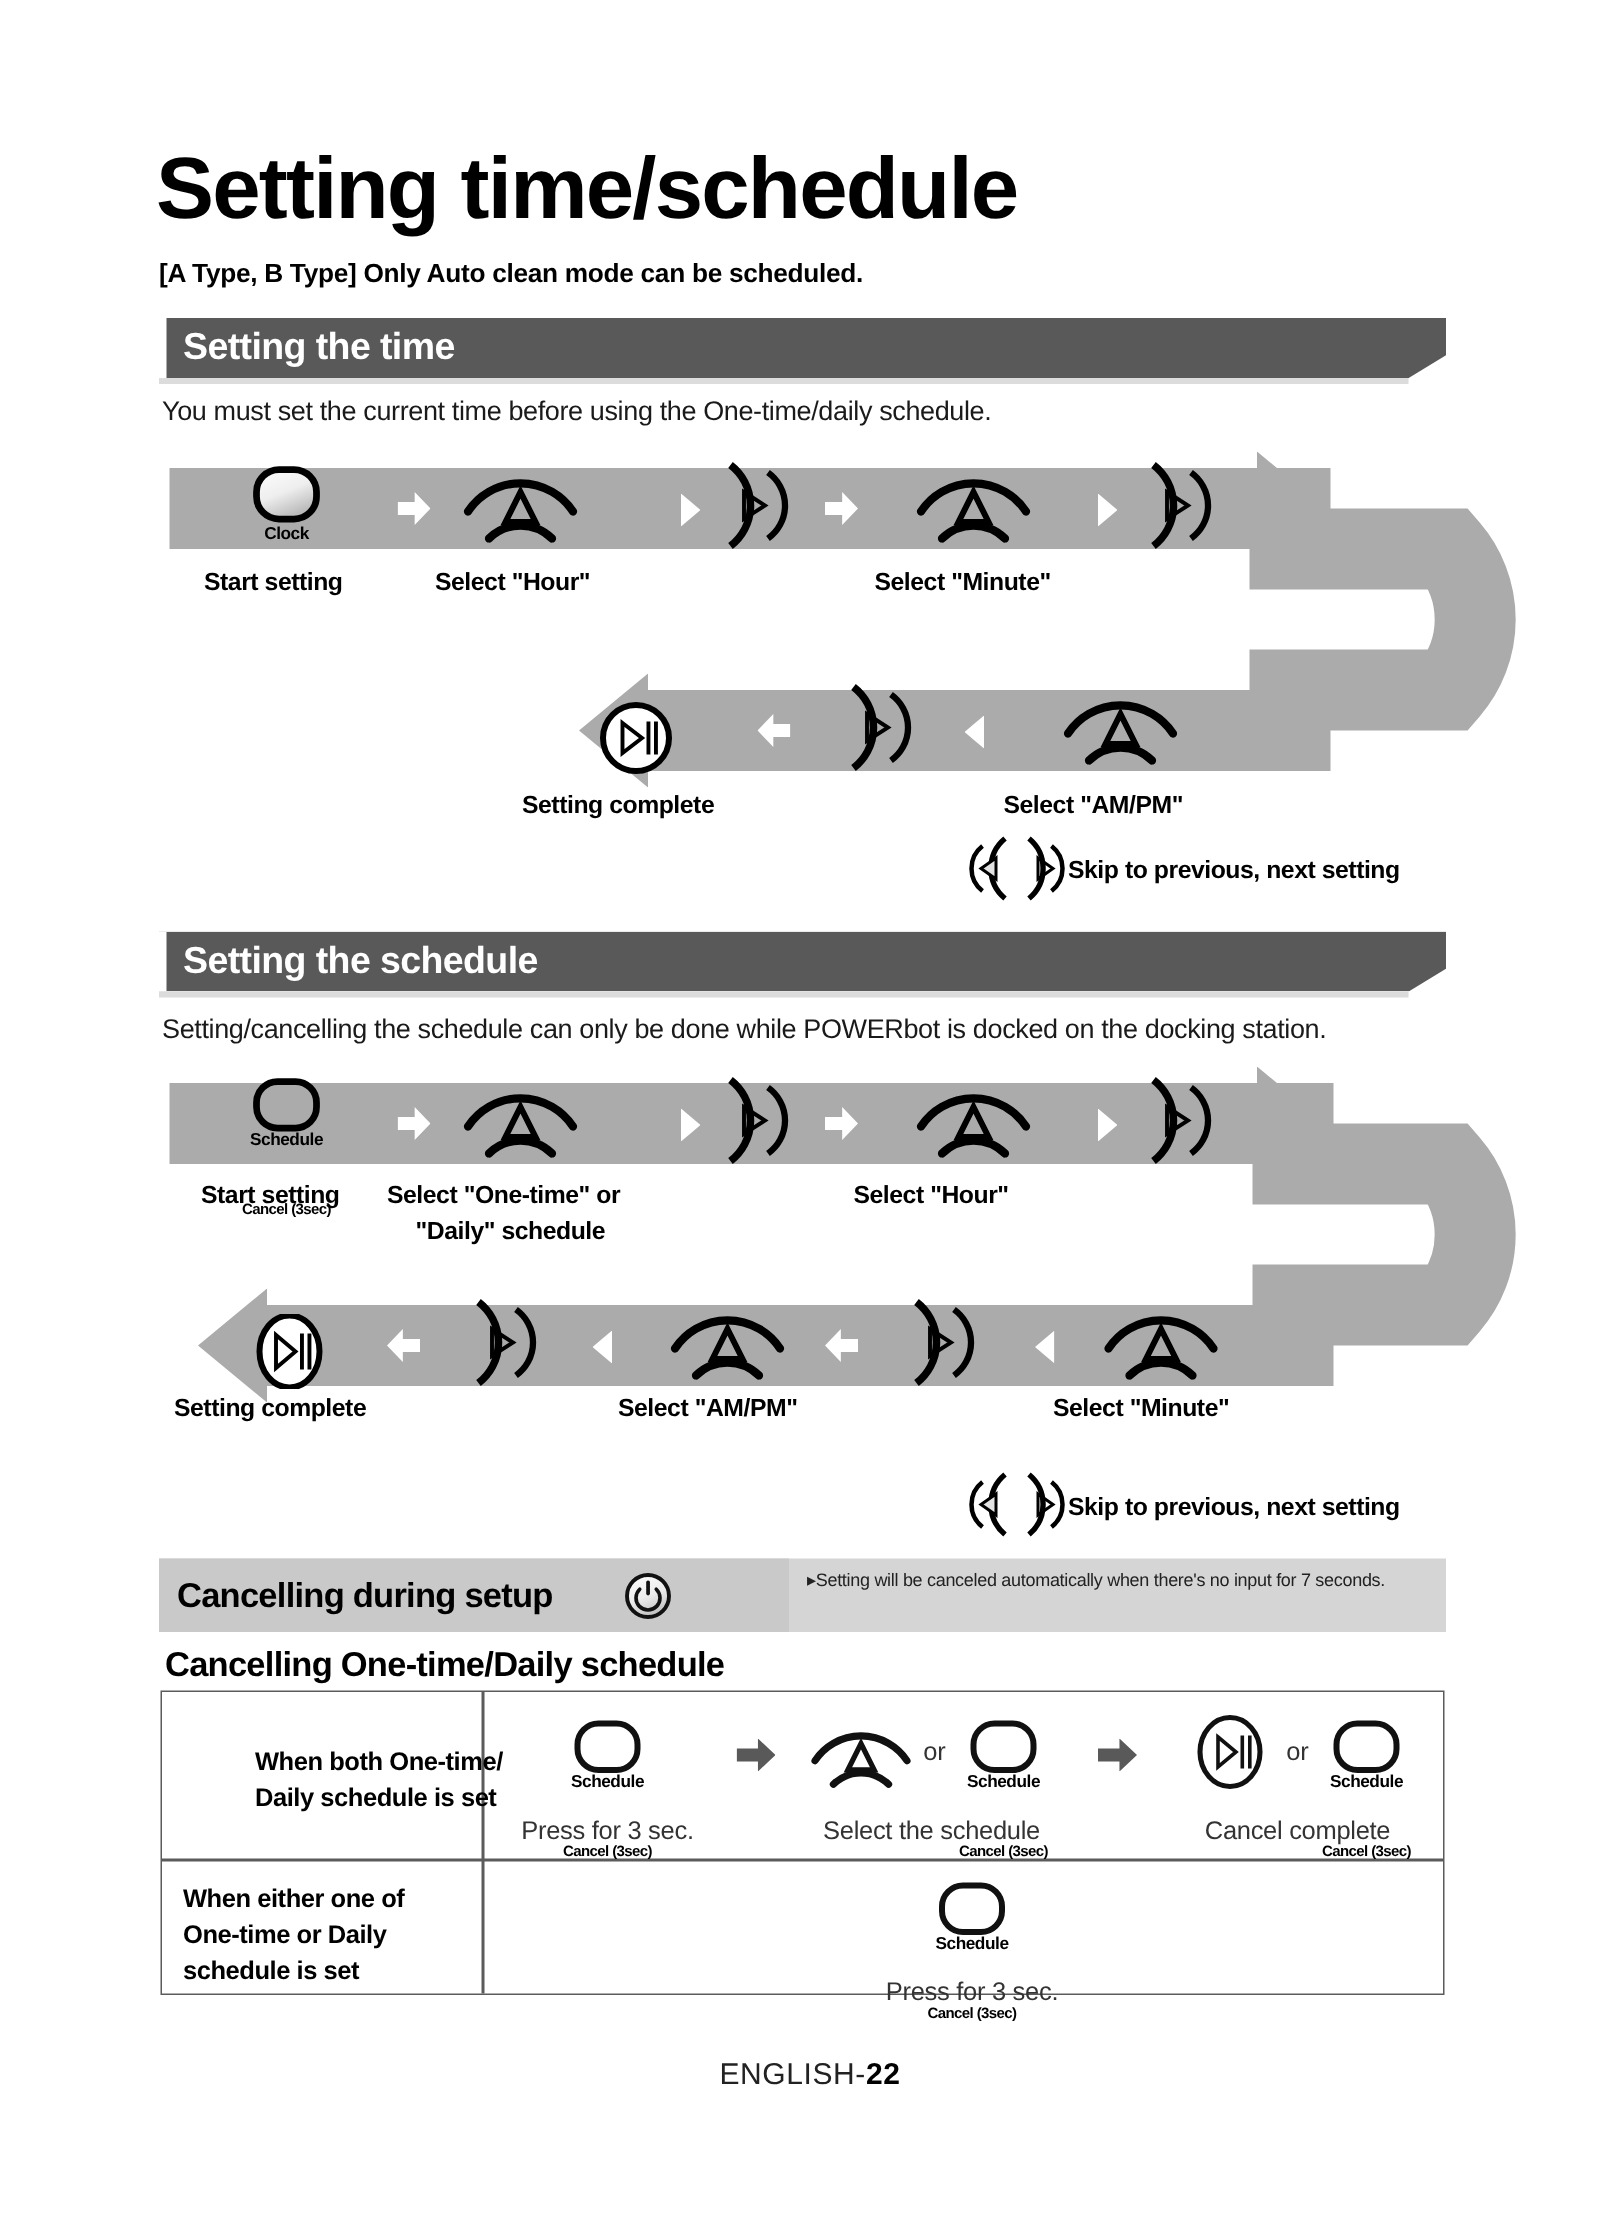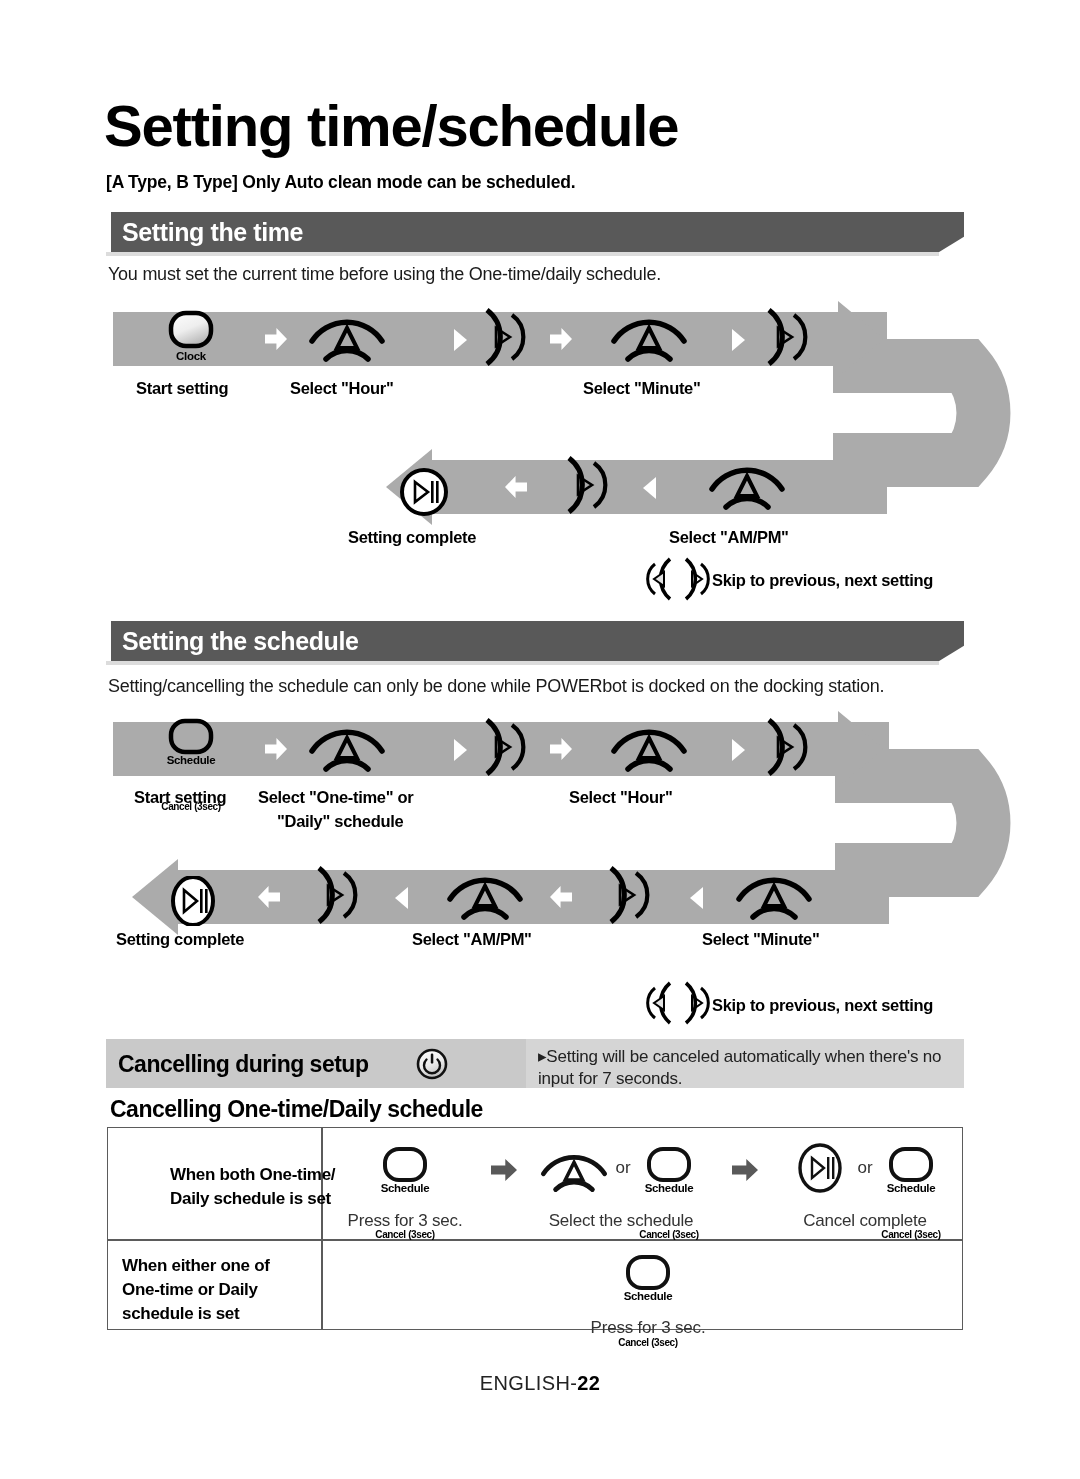--- a/index.html
+++ b/index.html
@@ -89,21 +89,21 @@
   }
   .cds .left{
     position:absolute;left:0;top:0;width:420px;height:49px;background:#c9c9c9;
   }
   .cds .hdr{
     position:absolute;left:12px;top:50%;transform:translateY(-50%);
     font-size:23px;font-weight:bold;letter-spacing:-0.5px;color:#000;white-space:nowrap;
   }
   .cds .note{
     position:absolute;left:432px;top:7px;width:420px;
-    font-size:17px;color:#222;line-height:1.28;letter-spacing:-0.2px;
+    font-size:12px;color:#222;line-height:1.28;letter-spacing:-0.2px;
   }
   .subhdr{
     position:absolute;left:110px;top:1096px;
     font-size:23px;font-weight:bold;letter-spacing:-0.5px;color:#000;
   }
 
   
   .tbl{
     position:absolute;left:107px;top:1127px;width:856px;height:203px;
     border:1.6px solid #5b5b5b;box-sizing:border-box;

